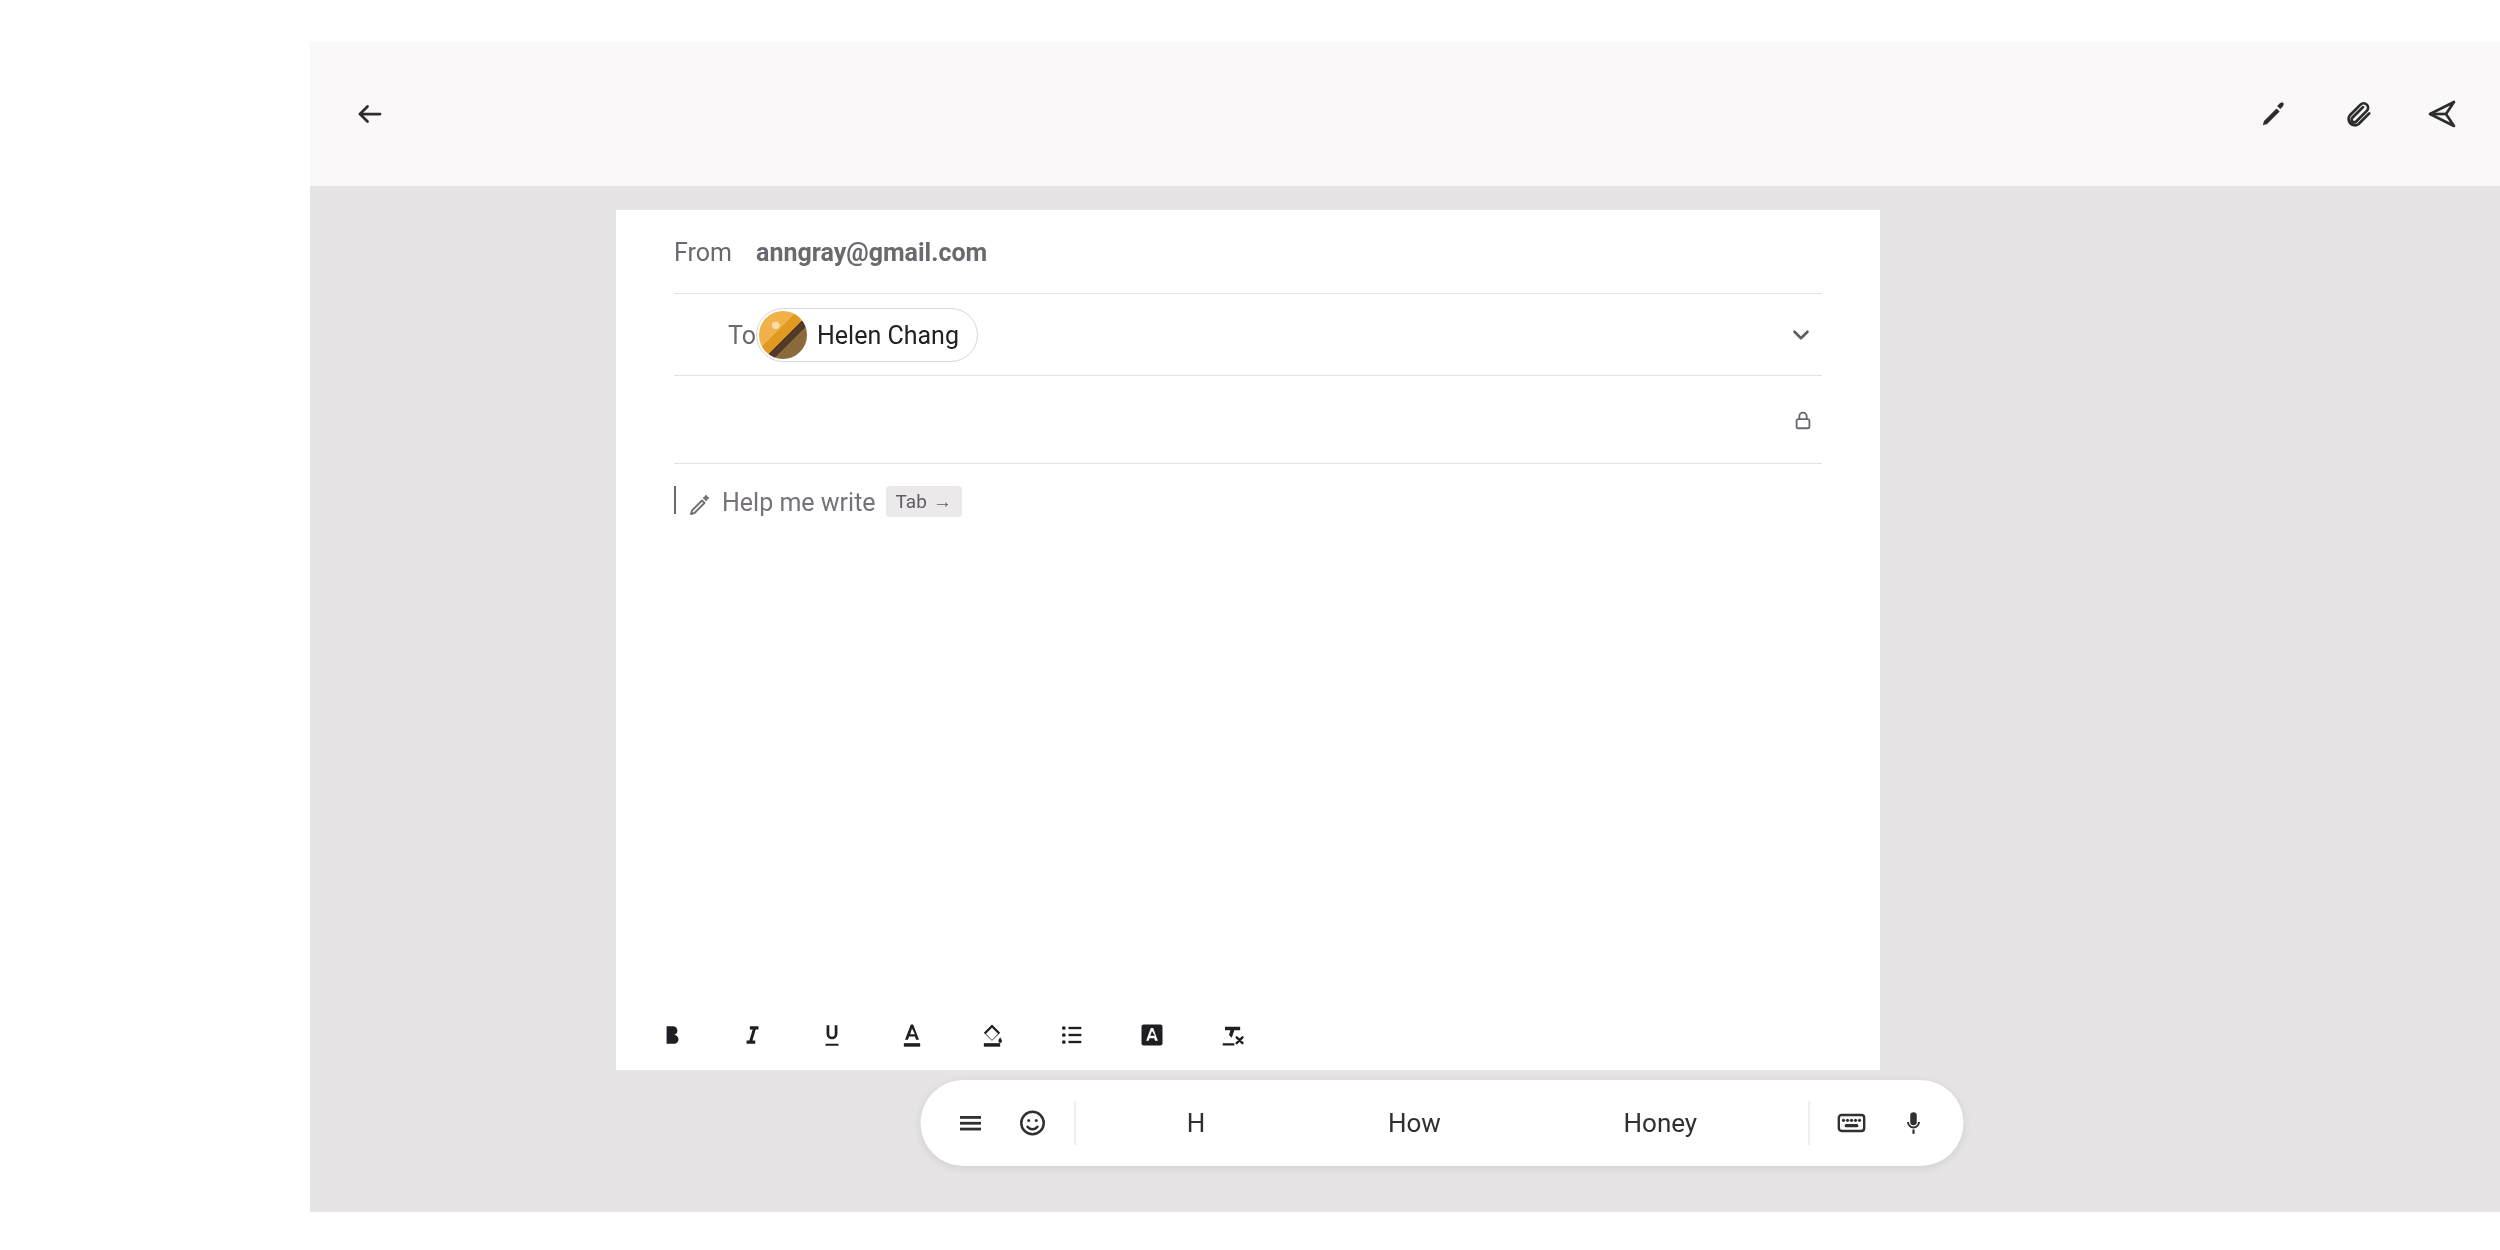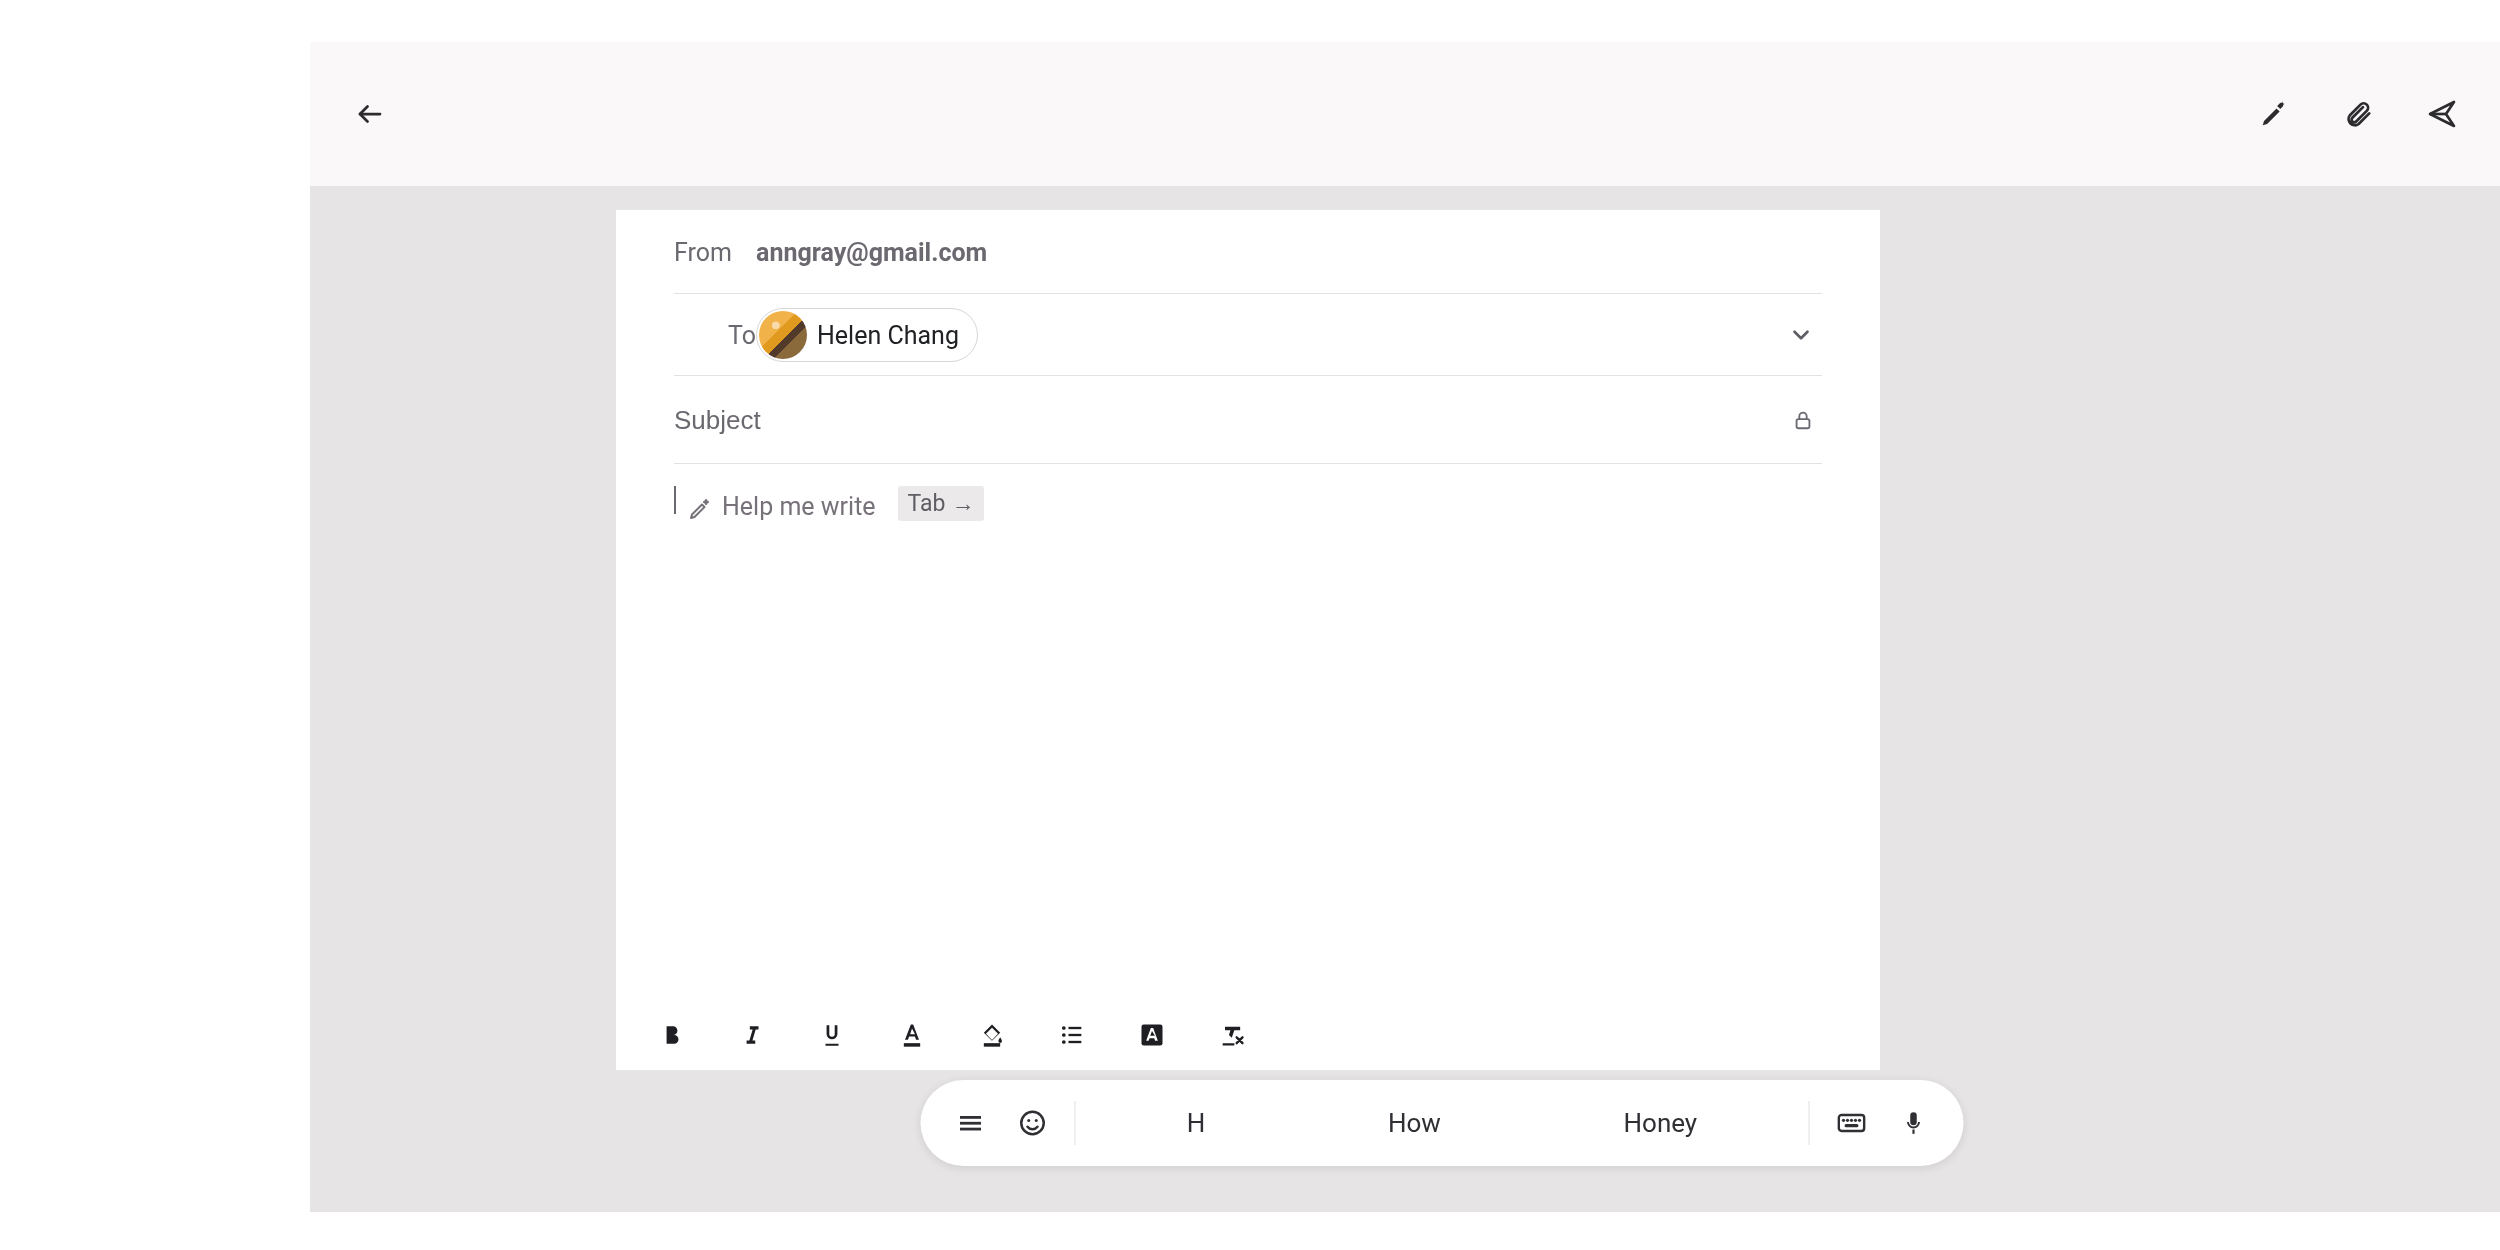--- a/index.html
+++ b/index.html
@@ -132,24 +132,23 @@
     gap:12px;
   }
   .cursor-bar {
     width:2px; height:28px; background:#6b6870; margin-right:0px;
   }
   .hmw {
     display:flex; align-items:flex-end; gap:10px; color:#777279; font-size:25px;
     cursor:pointer;
   }
   .tab-pill {
-    margin-left:12px;
     background:#ece9eb;
     color:#5f5c63;
-    font-size:23px;
+    font-size:19px;
     padding:4px 10px;
     border-radius:3px;
     display:flex; align-items:center; gap:6px;
   }
 
   .fmt-bar {
     position:absolute;
     left:0; right:0; bottom:0;
     height:72px;
     background:#ffffff;
@@ -238,21 +237,20 @@
       </div>
       <div class="chev">
         <svg width="26" height="26" viewBox="0 0 24 24" fill="none" stroke="#5f5c63" stroke-width="2.4" stroke-linecap="round" stroke-linejoin="round">
             <polyline points="6 9 12 15 18 9"></polyline>
           </svg>
       </div>
       <div class="divider"></div>
     </div>
 
     <div class="row row-subj">
-      <input class="subject-input" placeholder="Subject" style="">
       <div class="lock">
         <svg width="22" height="22" viewBox="0 0 24 24" fill="none" stroke="#6b6870" stroke-width="2" stroke-linecap="round" stroke-linejoin="round">
             <rect x="5" y="11" width="14" height="10" rx="2"></rect>
             <path d="M8 11V8a4 4 0 0 1 8 0v3"></path>
           </svg>
       </div>
       <div class="divider"></div>
     </div>
 
     <div class="body-area">

